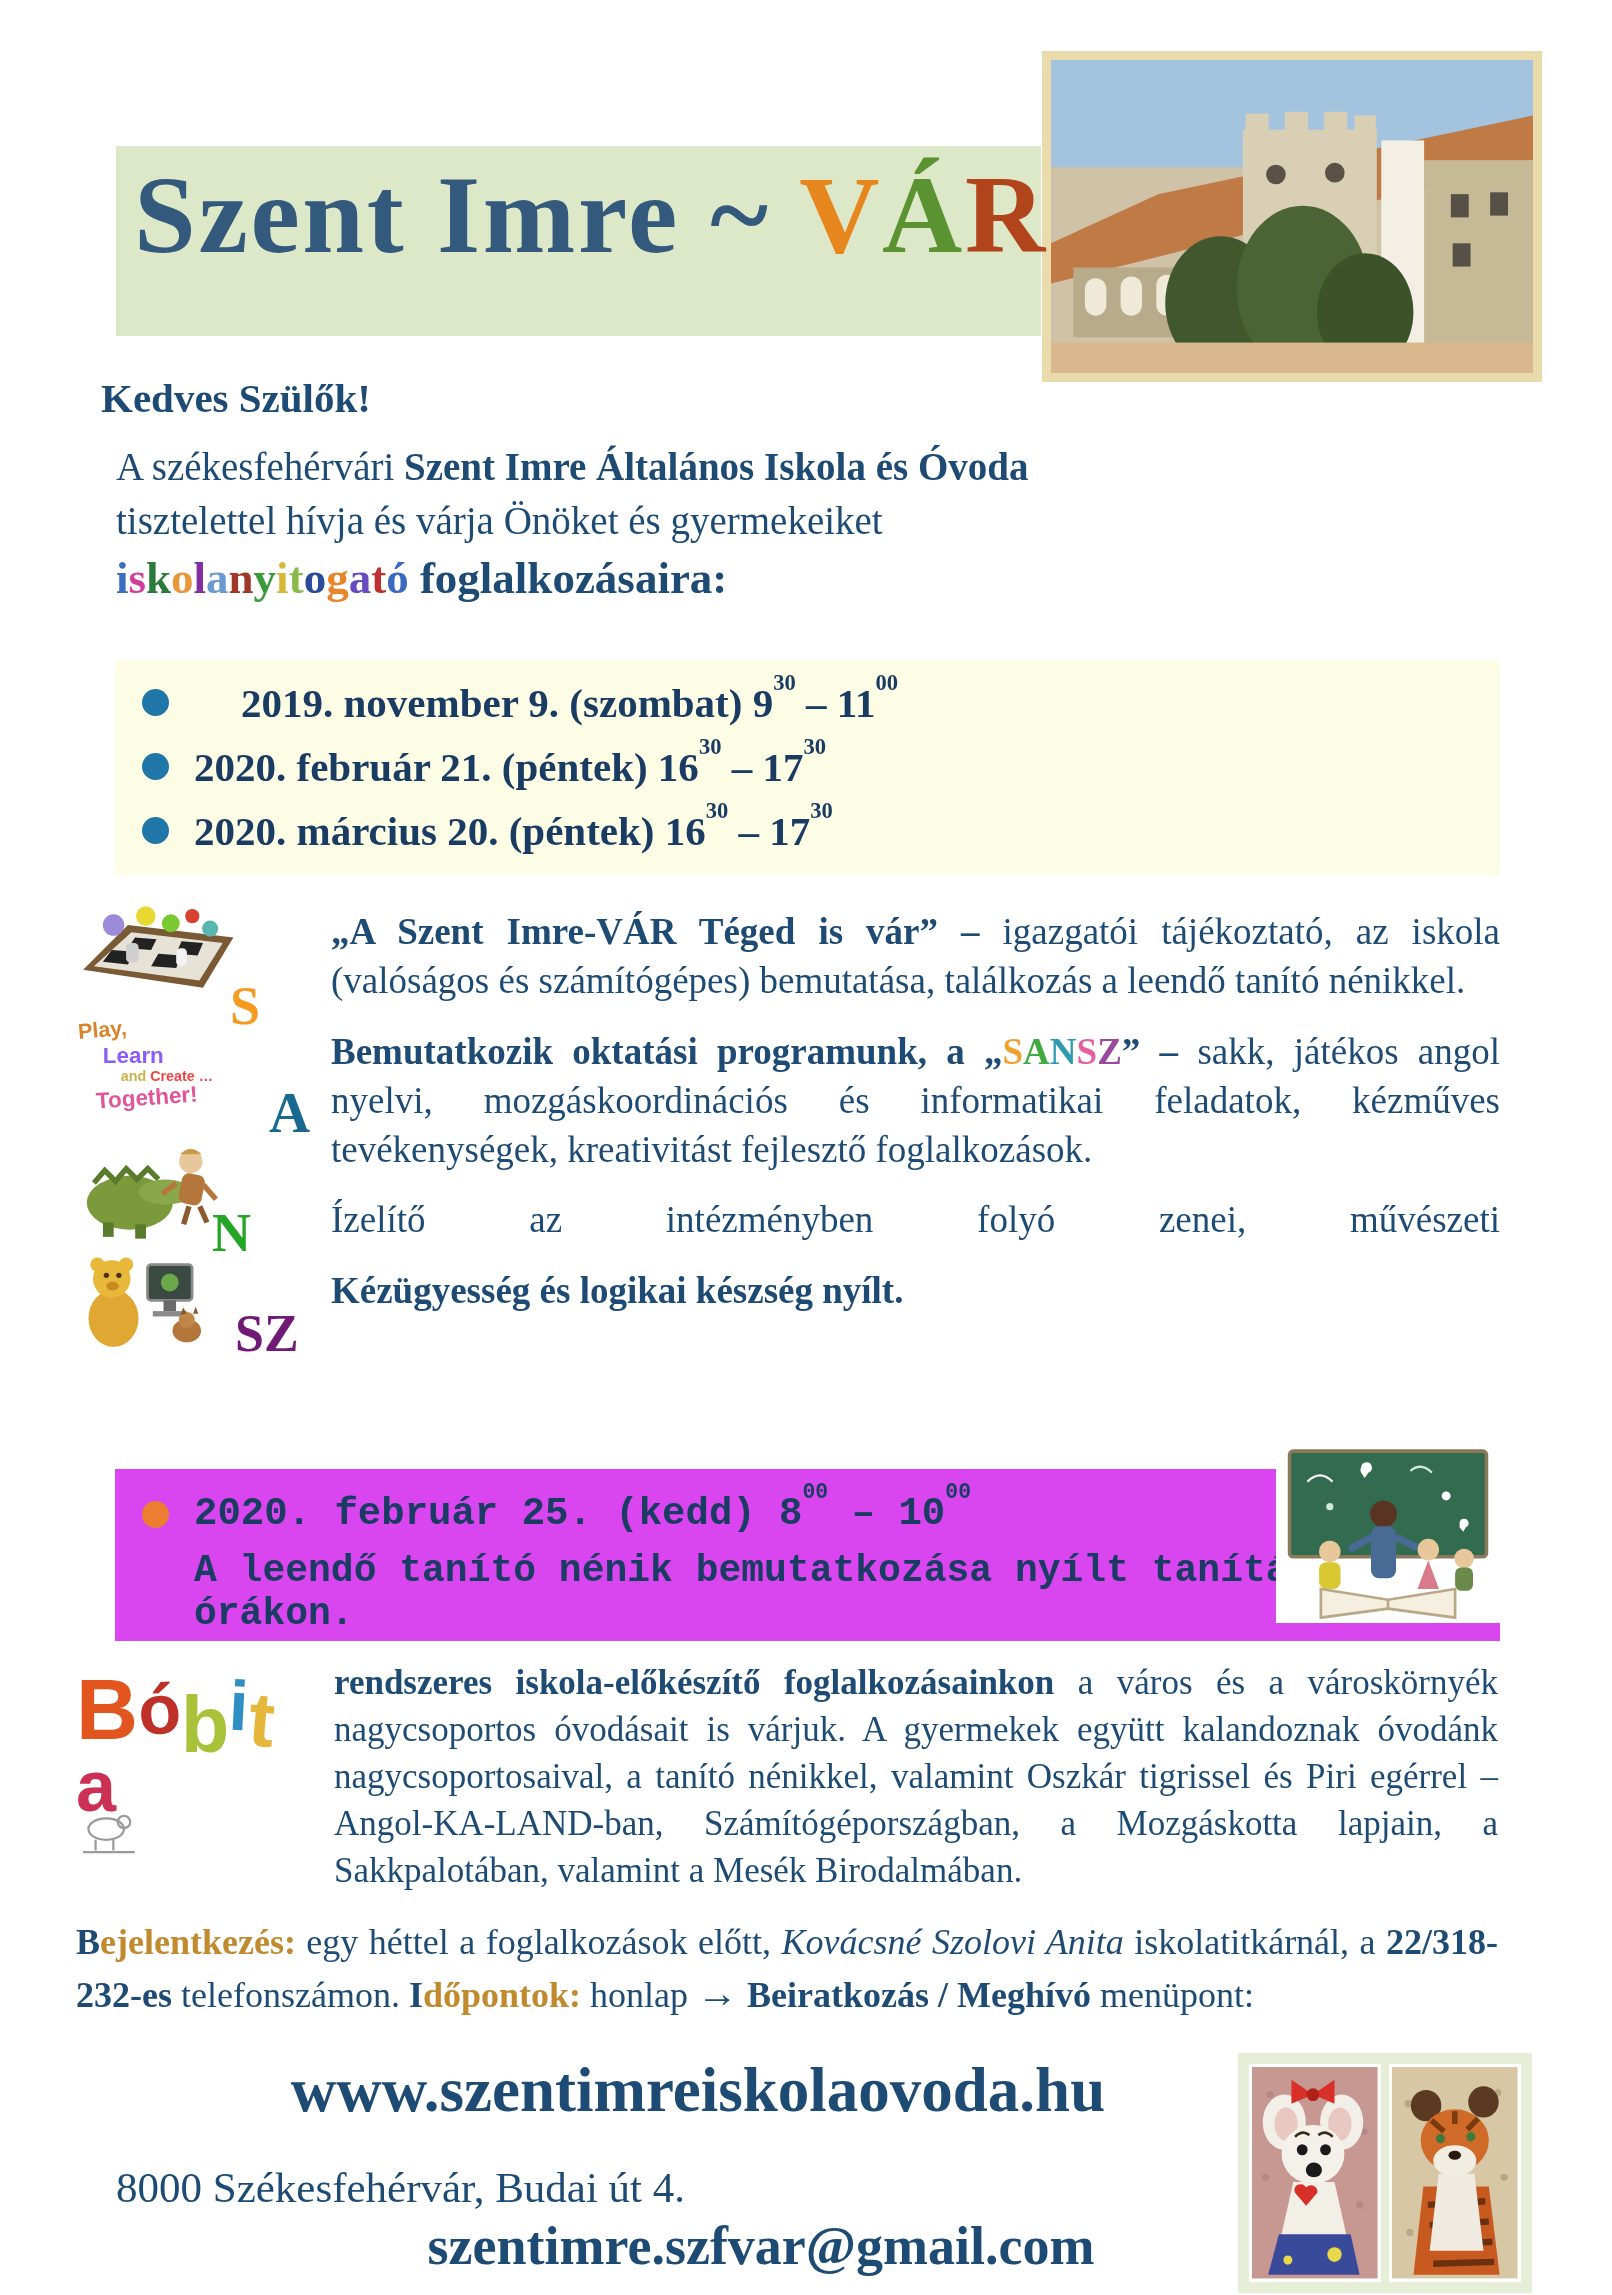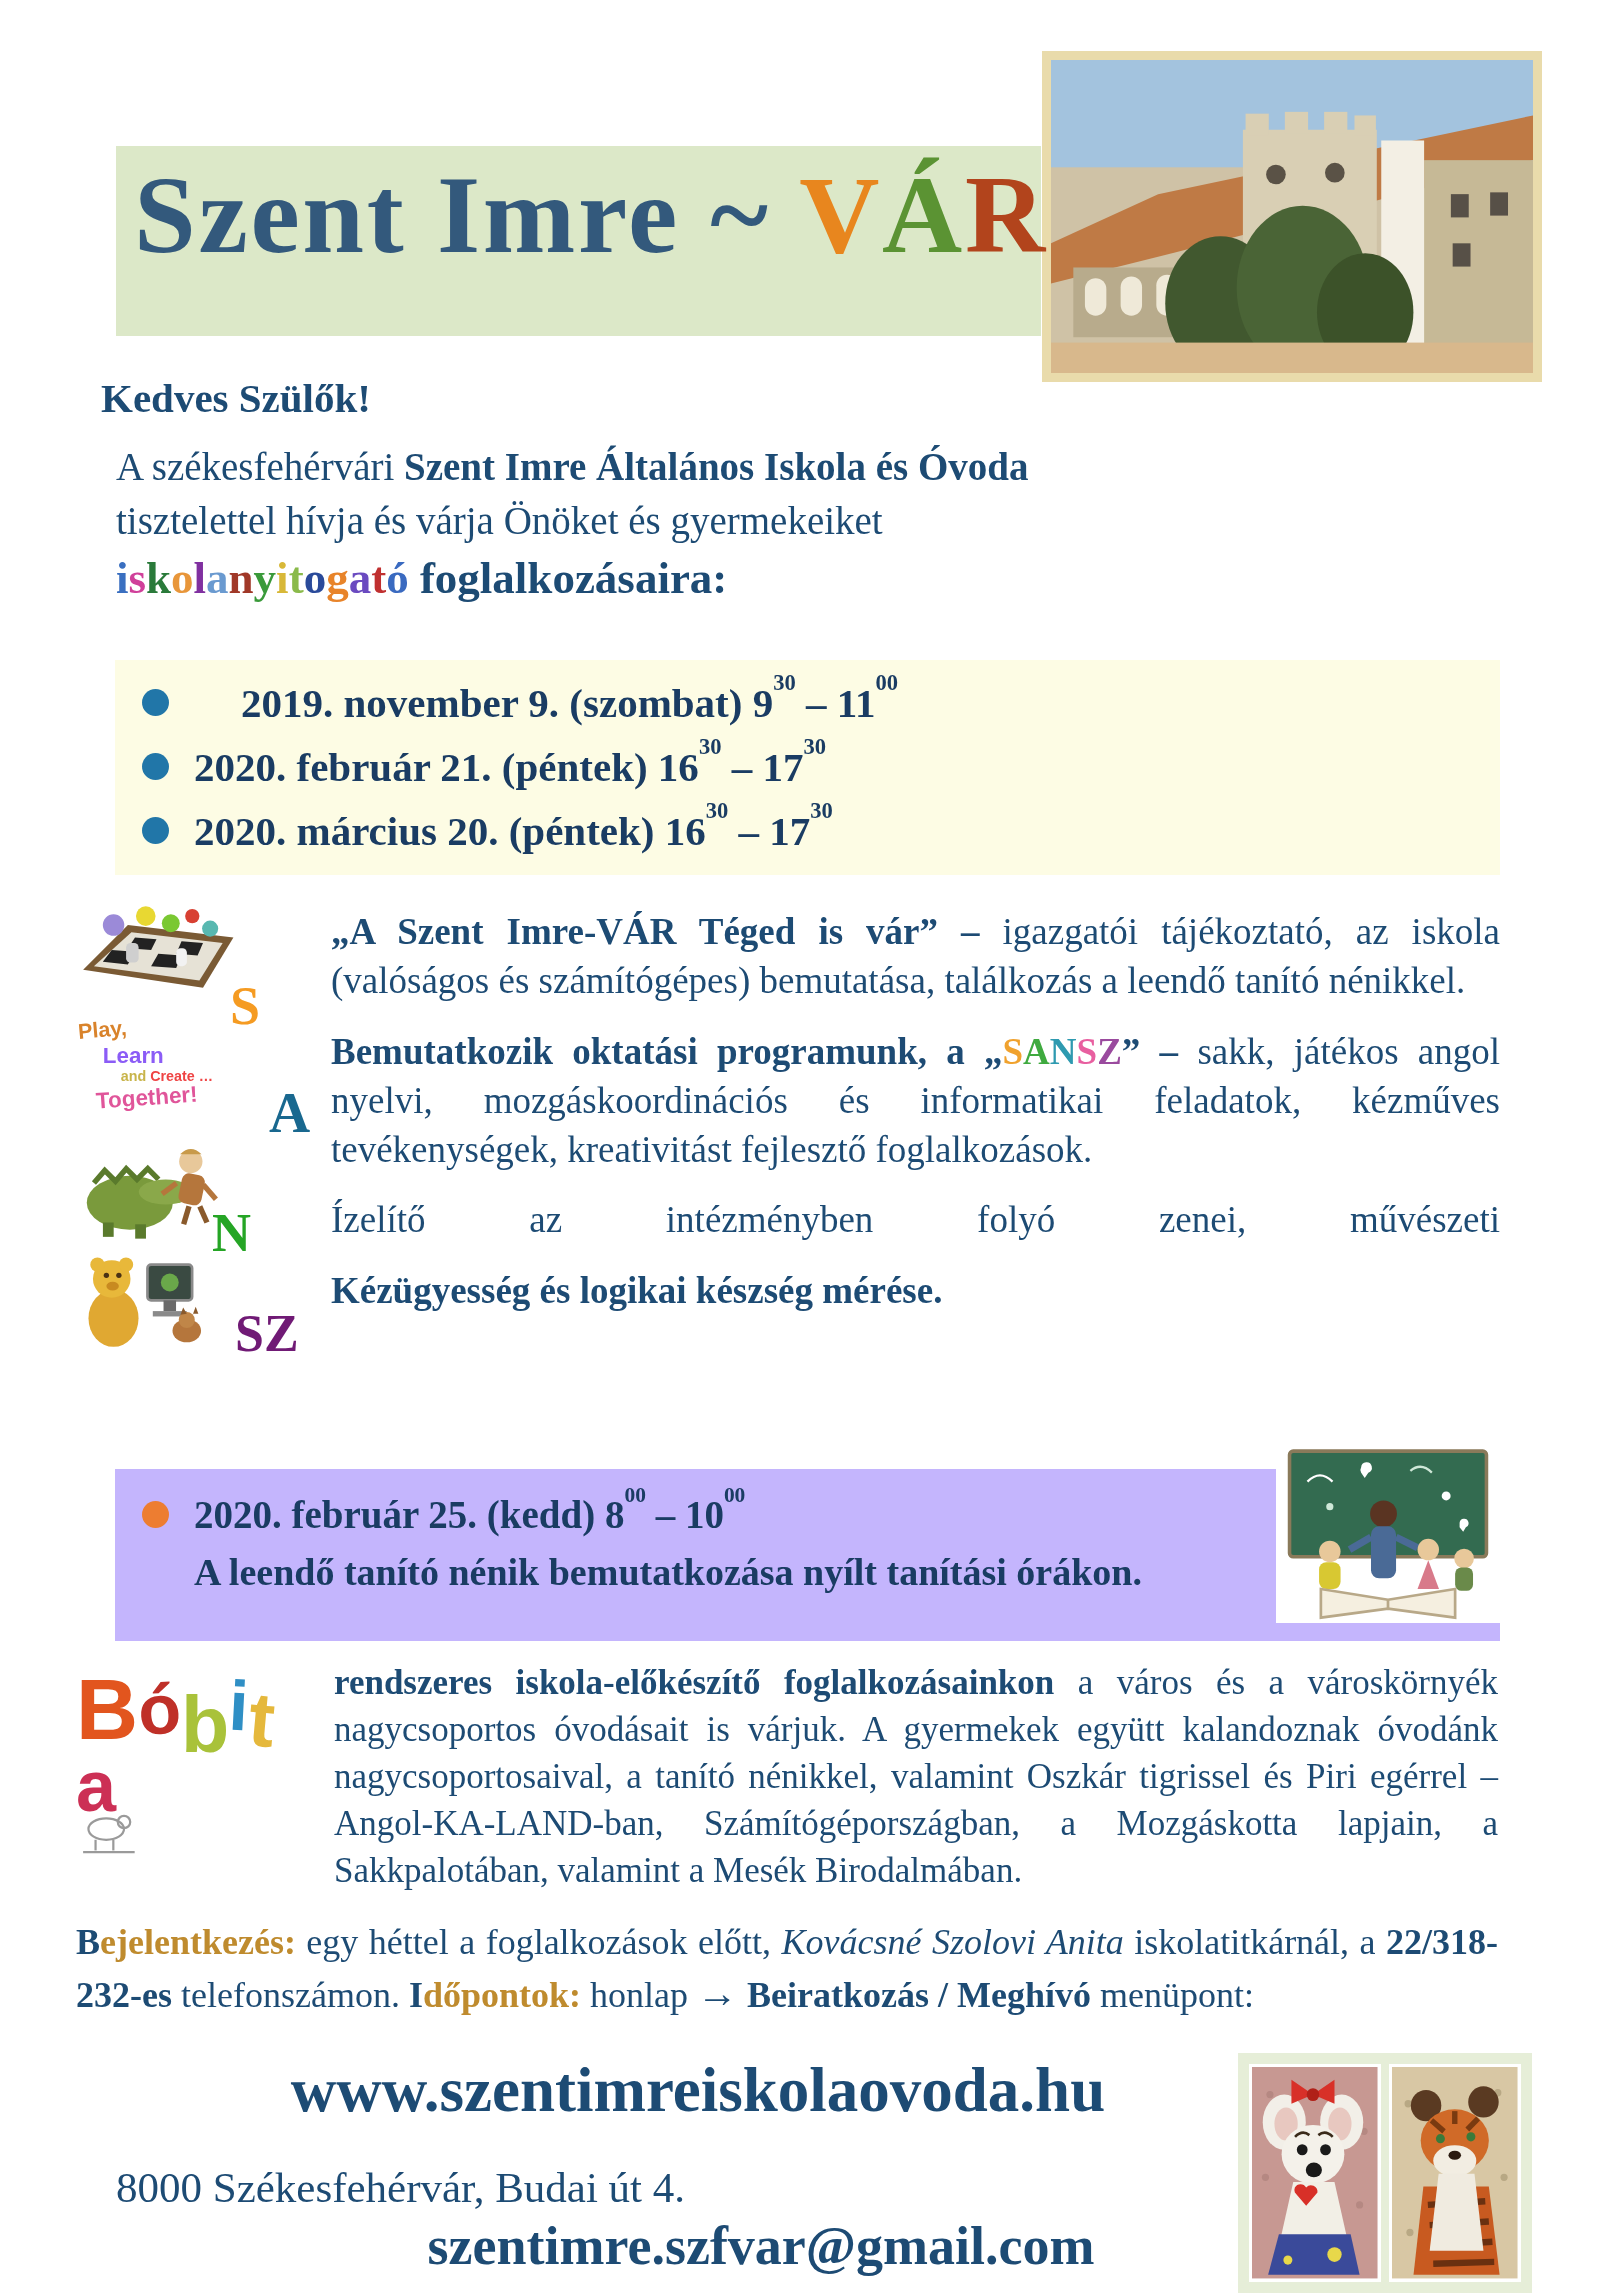--- a/index.html
+++ b/index.html
@@ -42,21 +42,21 @@
   .sansz-text p{margin:0 0 21.5px 0;font-size:37px;line-height:49px;text-align:justify;}
   .jl{text-align:justify;text-align-last:justify;}
   .b{font-weight:bold;}
   .play-logo{font-family:"Liberation Sans",sans-serif;font-weight:bold;line-height:1.15;}
   .play-logo .w1{font-size:21.5px;display:inline-block;transform:rotate(-5deg);}
   .play-logo .r2{margin-left:25px;font-size:22.4px;}
   .play-logo .r3{margin-left:43px;font-size:14.3px;}
   .play-logo .r4{margin-left:18px;font-size:22.4px;display:inline-block;transform:rotate(-4deg);}
 
   
-  .feb-box{position:absolute;left:115px;top:1469px;width:1385px;height:172px;background:#c4b5fd;}
+  .feb-box{position:absolute;left:115px;top:1469px;width:1385px;height:172px;background:#d946ef;font-family:Liberation Mono, monospace;}
   .feb-row1{display:flex;align-items:center;padding:23px 0 0 27px;}
   .feb-date{font-size:39px;font-weight:bold;color:#1a3c63;white-space:nowrap;}
   .feb-line2{padding:12.5px 0 0 79px;font-size:38px;font-weight:bold;color:#1a3c63;}
   .classroom{position:absolute;left:1276px;top:1444px;width:224px;height:179px;background:#fff;z-index:3;}
   .classroom svg{width:100%;height:100%;display:block;}
 
   
   .bobita{position:absolute;left:76px;top:1659px;width:1422px;}
   .bobita-logo{float:left;width:235px;height:190px;margin-right:23px;position:relative;
                font-family:"Liberation Sans",sans-serif;font-weight:bold;line-height:1;padding-top:7.2px;}
@@ -213,21 +213,21 @@
       </svg>
     </div>
     <span class="big-letter" style="left:159px;top:408px;color:#d12e8e;font-size:52px;"><span style="color: #701a75;">SZ</span></span>
 
     <div class="sansz-text">
       <p><span class="b">„A Szent Imre-VÁR Téged is vár” – </span><span>igazgatói tájékoztató, az iskola (valóságos és számítógépes) bemutatása, találkozás a leendő tanító nénikkel.</span></p>
       <p><span class="b">Bemutatkozik oktatási programunk, a „</span><span class="b"><span style="color: rgb(240, 162, 46);">S</span><span style="color: rgb(63, 170, 63);">A</span><span style="color: rgb(46, 154, 176);">N</span><span style="color: rgb(232, 95, 160);">S</span><span style="color: rgb(154, 74, 158);">Z</span></span><span class="b">” – </span><span>sakk, játékos angol nyelvi, mozgáskoordinációs és informatikai feladatok, kézműves tevékenységek, kreativitást fejlesztő foglalkozások.</span></p>
       <p>
           <span class="jl" style="display:block;">Ízelítő az intézményben folyó zenei, művészeti</span>
         </p>
-      <p class="b">Kézügyesség és logikai készség mérése.</p>
+      <p class="b">Kézügyesség és logikai készség nyílt.</p>
     </div>
   </div>
 
   <div class="feb-box">
     <div class="feb-row1">
       <span class="bullet orange"></span>
       <span class="feb-date"><span>2020. február 25. (kedd) 8</span><sup>00</sup><span> – 10</span><sup>00</sup></span>
     </div>
     <div class="feb-line2">A leendő tanító nénik bemutatkozása nyílt tanítási órákon.</div>
   </div>

